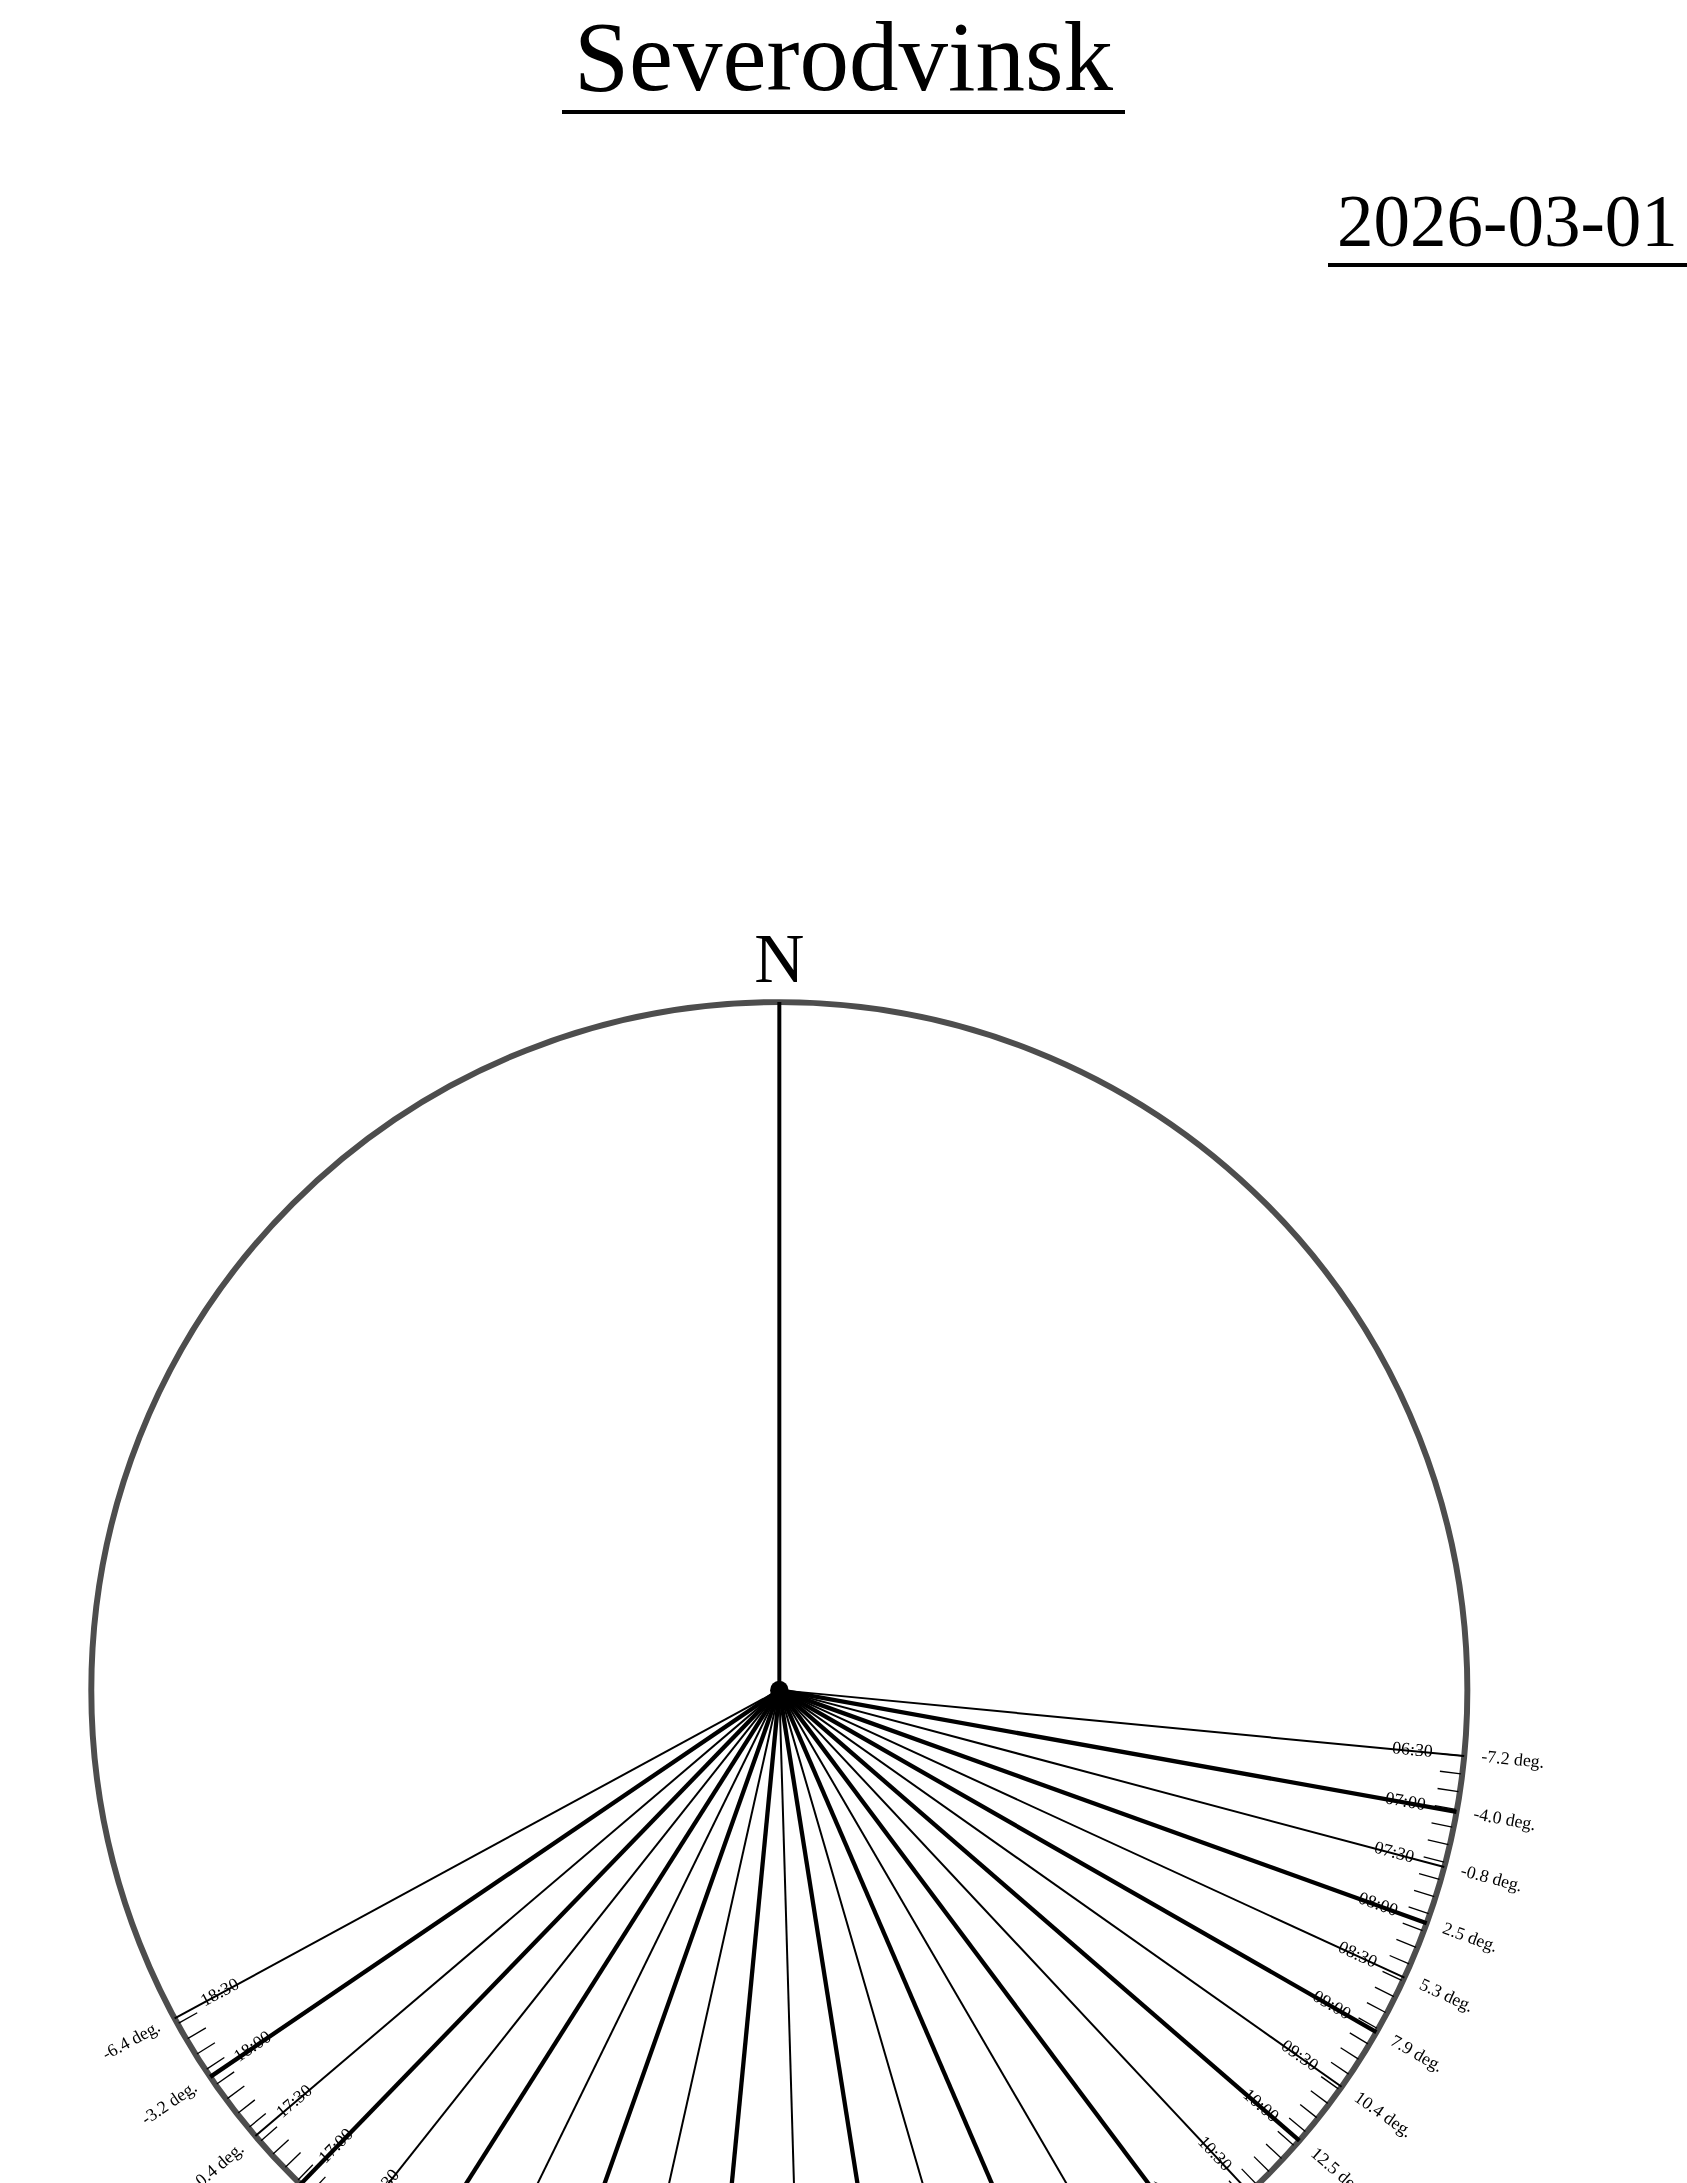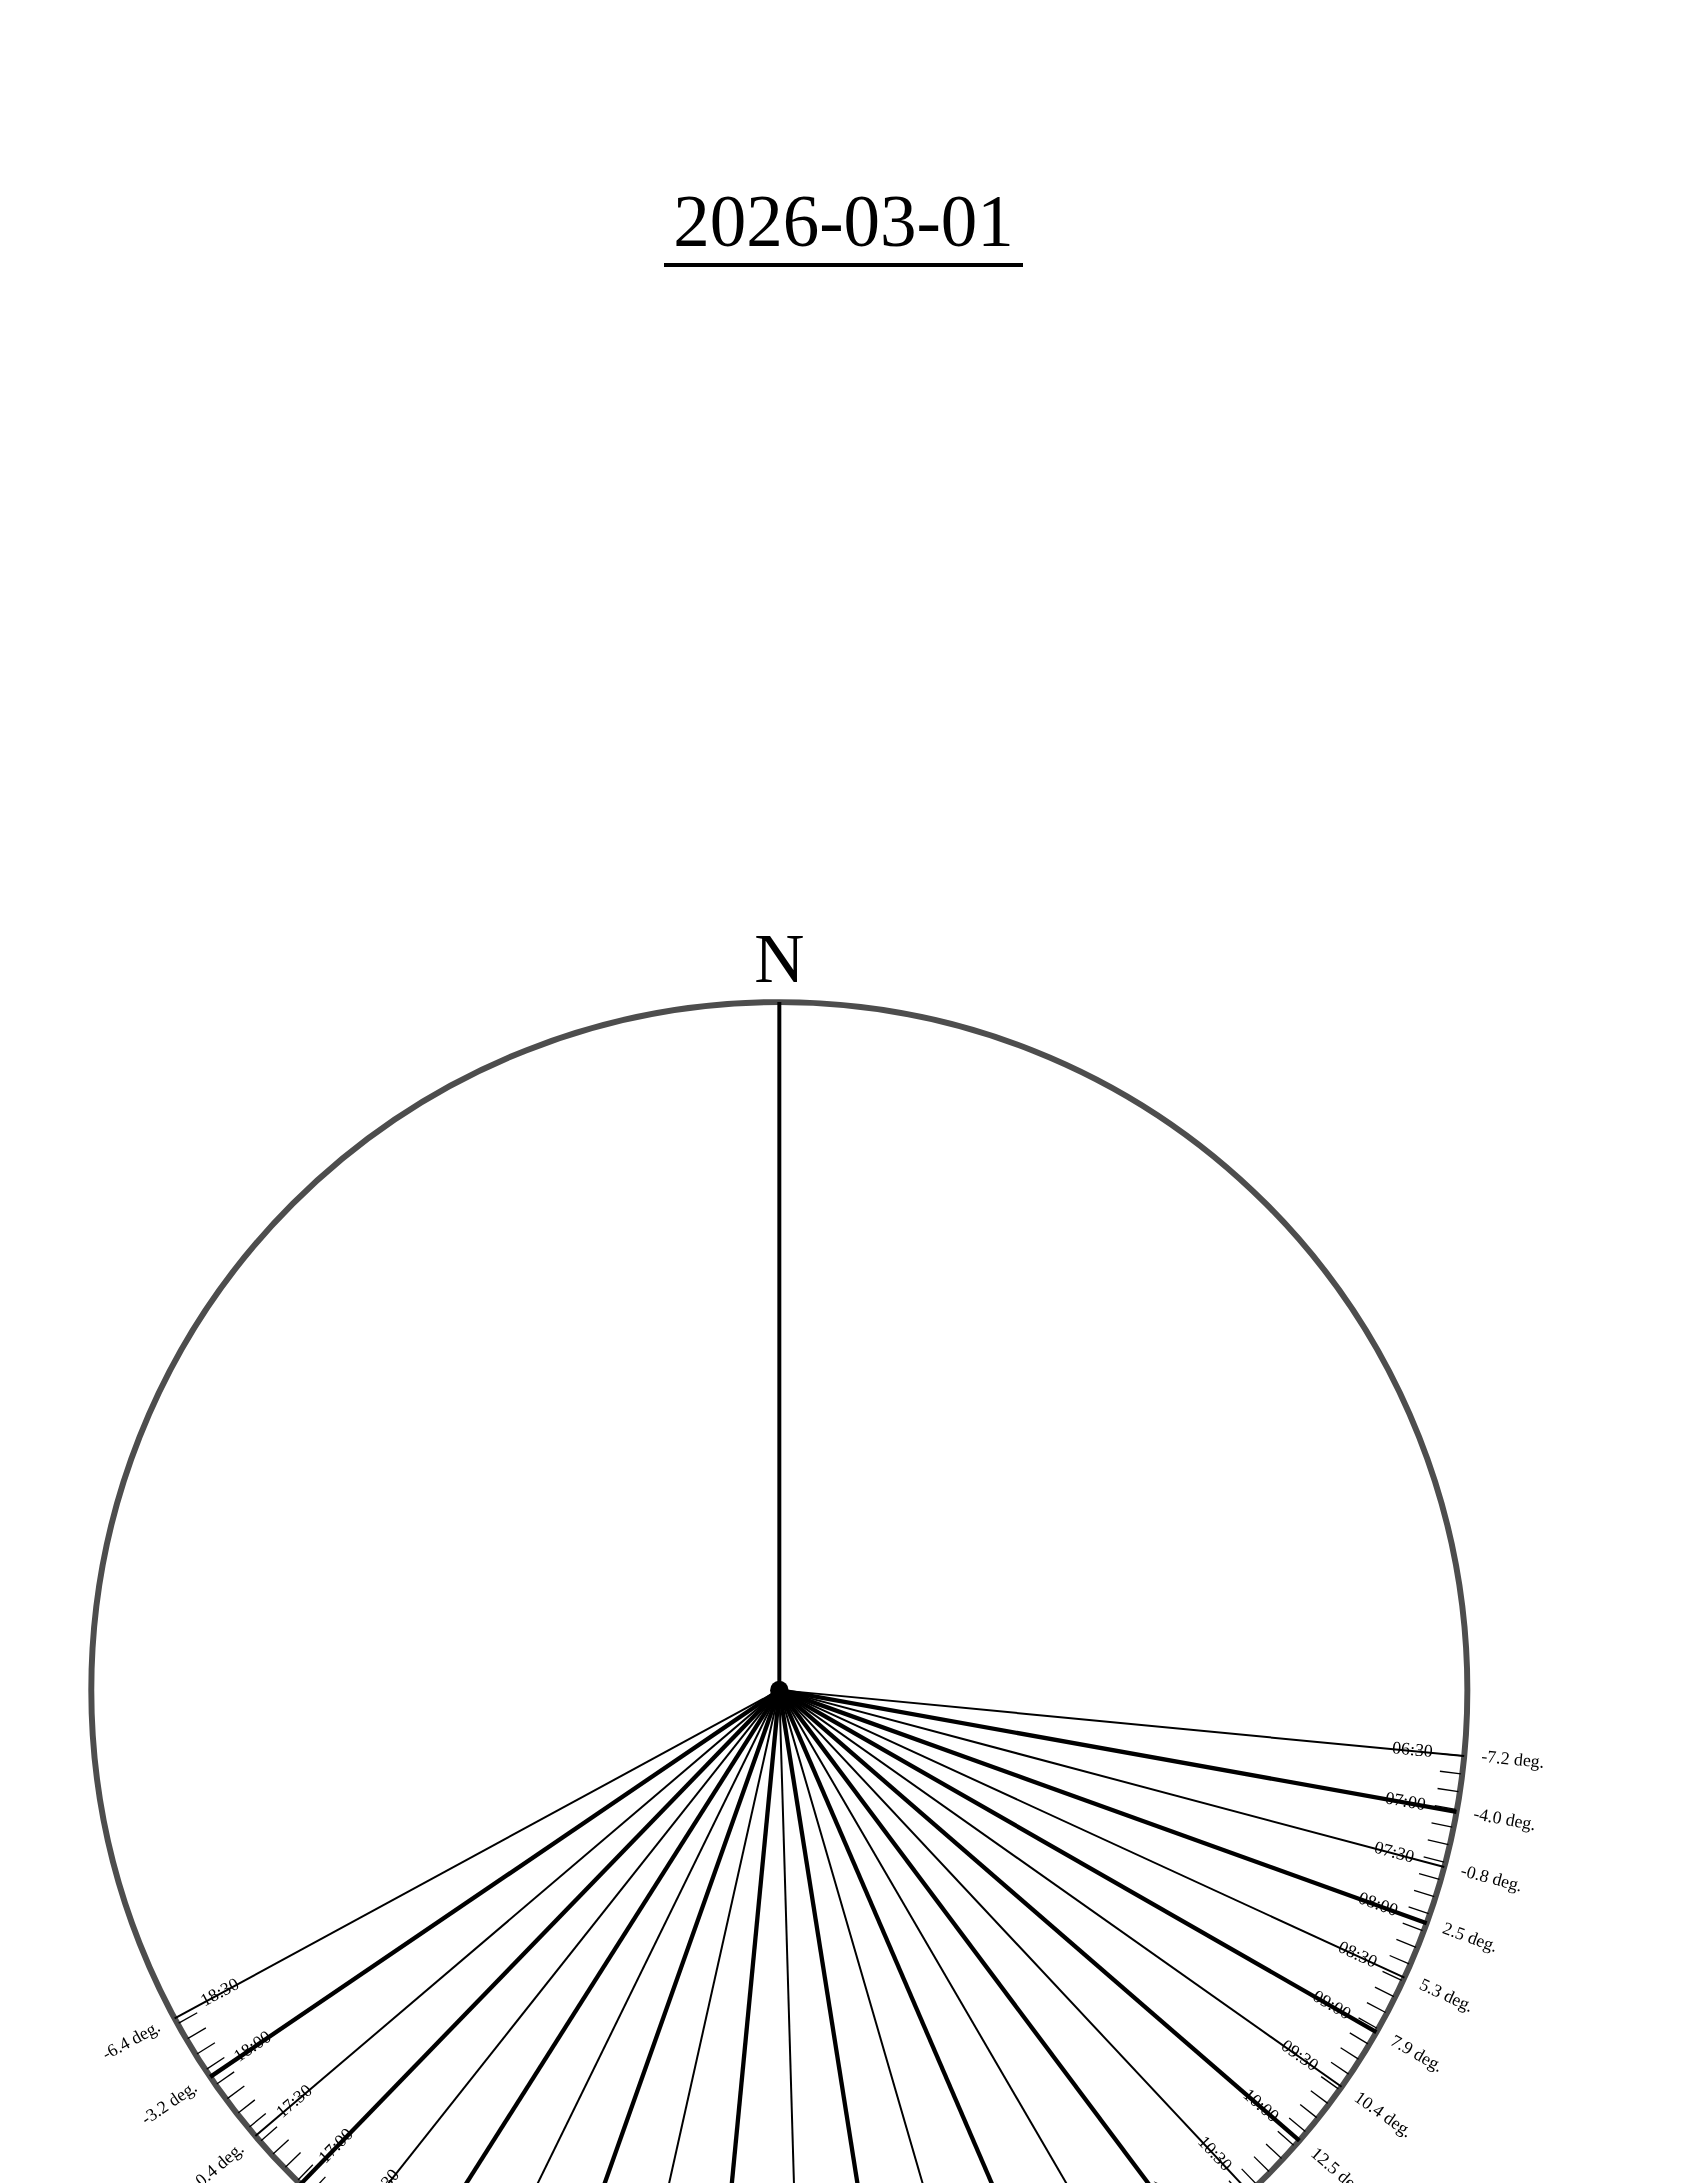--- a/index.html
+++ b/index.html
@@ -34,21 +34,21 @@
   .title .ul {
     display: inline-block;
     border-bottom: 4.6px solid #000;
     padding: 0 12px 4px 12px;
   }
   .subtitle {
     position: absolute;
     top: 185px;
     left: 0;
     width: 1687px;
-    text-align: center;
+    text-align: right;
     font-size: 73px;
     line-height: 1.0;
   }
   .subtitle .ul {
     display: inline-block;
     border-bottom: 4px solid #000;
     padding: 0 9.3px 5.3px 9.3px;
   }
   #diagram {
     position: absolute;
@@ -67,20 +67,23 @@
     font-family: "Liberation Serif", serif;
     font-size: 105px;
     fill: #000;
   }
 </style>
 </head>
 <body>
 
 <div id="page">
 
+  <div class="title">
+    <span class="ul">Severodvinsk</span>
+  </div>
 
   <div class="subtitle">
     <span class="ul">2026-03-01</span>
   </div>
 
   <div id="diagram">
     <svg id="svg" width="1687" height="1773" viewBox="0 0 2550 2680" xmlns="http://www.w3.org/2000/svg">
       <g id="svg-root">
           <circle cx="1178" cy="1935" r="1040" fill="none" stroke="#4d4d4d" stroke-width="9"></circle>
           <line x1="2211.2212539051316" y1="2034.4878911159924" x2="2179.368575557382" y2="2031.4208270353454" stroke="#000" stroke-width="2"></line>

